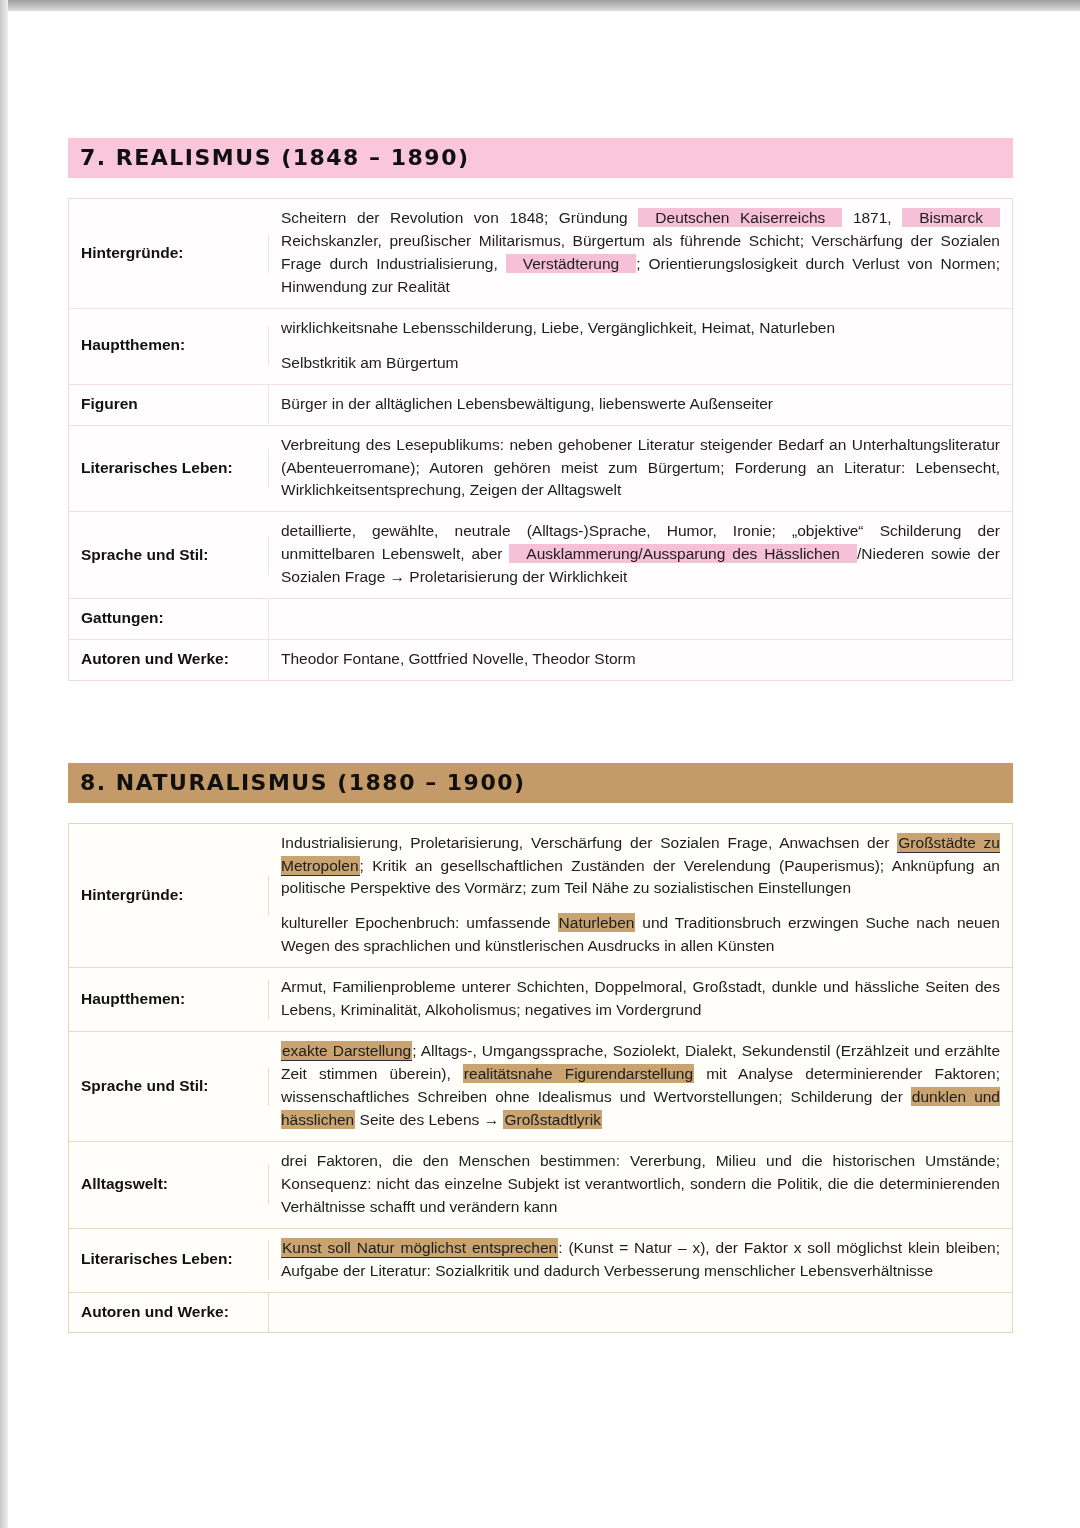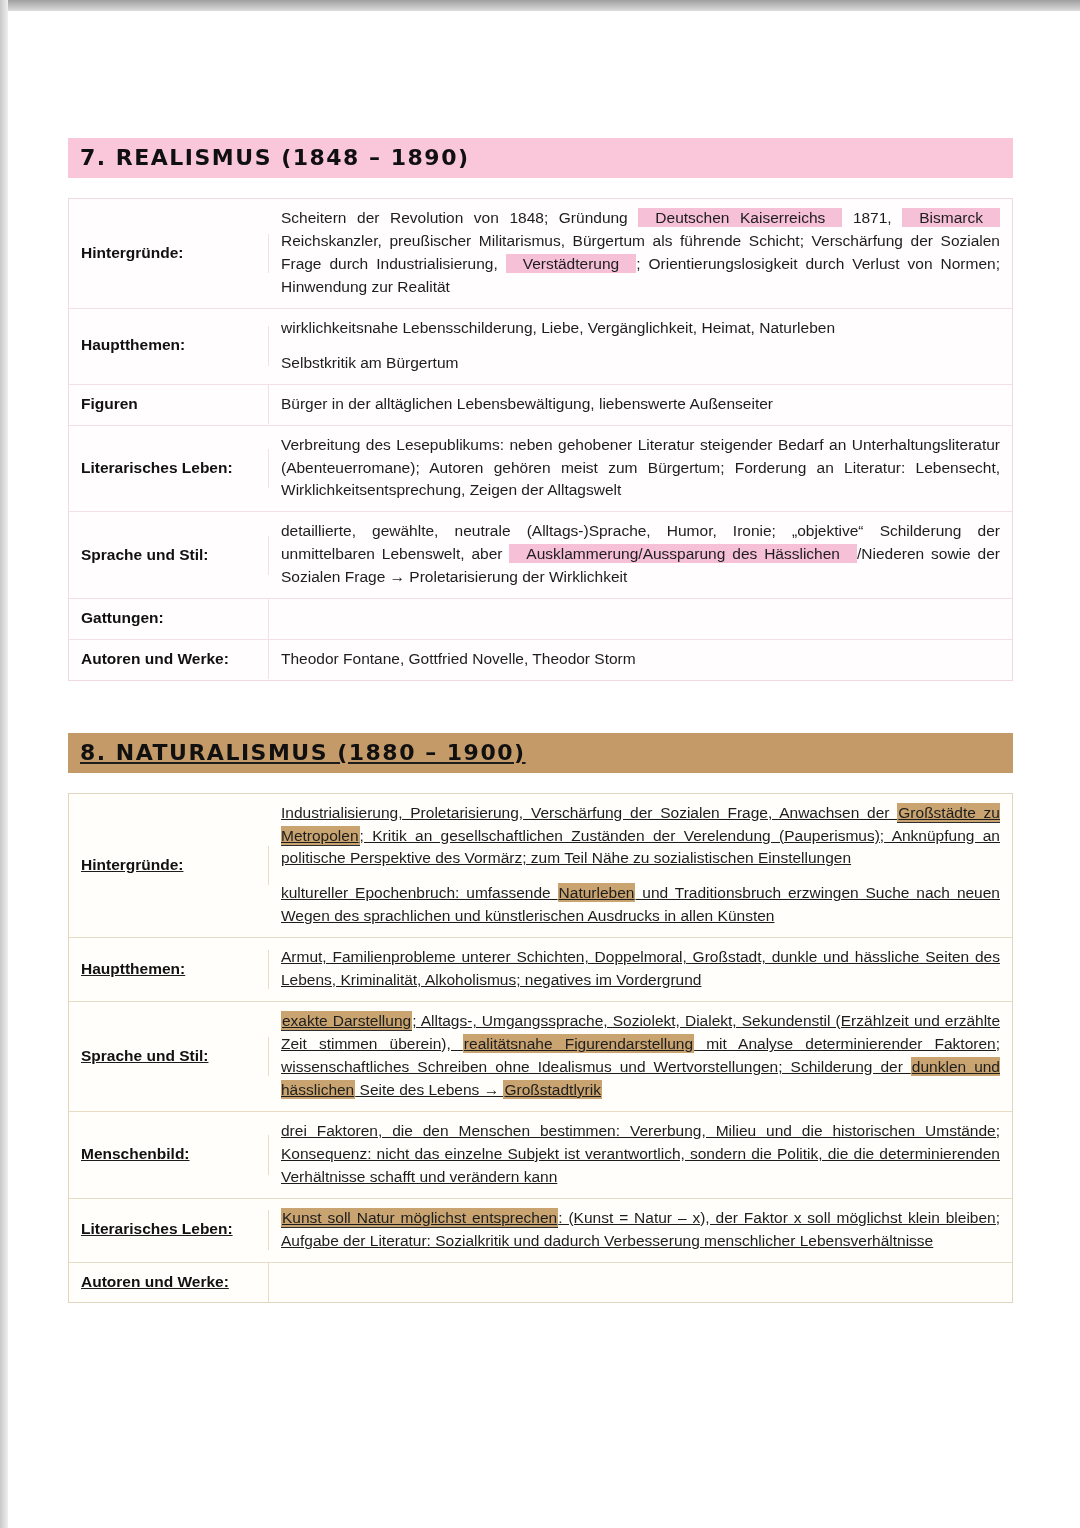--- a/index.html
+++ b/index.html
@@ -109,21 +109,21 @@
       </div>
       <div class="row">
         <div class="cell label">Autoren und Werke:</div>
         <div class="cell content">
             <p><span>Theodor Fontane, Gottfried Novelle, Theodor Storm</span></p>
           </div>
       </div>
     </div>
   </section>
 
-  <section style="margin-top:52px;text-decoration:underline;">
+  <section style="margin-top:82px;">
     <div class="section-header tan">8. NATURALISMUS (1880 – 1900)</div>
 
     <div class="epoch-table t-tan">
       <div class="row">
         <div class="cell label">Hintergründe:</div>
         <div class="cell content">
             <p><span>Industrialisierung, Proletarisierung, Verschärfung der Sozialen Frage, Anwachsen der </span><span class="hl-tan ul">Großstädte zu Metropolen</span><span>; Kritik an gesellschaftlichen Zuständen der Verelendung (Pauperismus); Anknüpfung an politische Perspektive des Vormärz; zum Teil Nähe zu sozialistischen Einstellungen</span></p>
             <p><span>kultureller Epochenbruch: umfassende </span><span class="hl-tan">Naturleben</span><span> und Traditionsbruch erzwingen Suche nach neuen Wegen des sprachlichen und künstlerischen Ausdrucks in allen Künsten</span></p>
           </div>
       </div>
@@ -133,21 +133,21 @@
             <p><span>Armut, Familienprobleme unterer Schichten, Doppelmoral, Großstadt, dunkle und hässliche Seiten des Lebens, Kriminalität, Alkoholismus; negatives im Vordergrund</span></p>
           </div>
       </div>
       <div class="row">
         <div class="cell label">Sprache und Stil:</div>
         <div class="cell content">
             <p><span class="hl-tan ul">exakte Darstellung</span><span>; Alltags-, Umgangssprache, Soziolekt, Dialekt, Sekundenstil (Erzählzeit und erzählte Zeit stimmen überein), </span><span class="hl-tan">realitätsnahe Figurendarstellung</span><span> mit Analyse determinierender Faktoren; wissenschaftliches Schreiben ohne Idealismus und Wertvorstellungen; Schilderung der </span><span class="hl-tan">dunklen und hässlichen</span><span> Seite des Lebens → </span><span class="hl-tan">Großstadtlyrik</span></p>
           </div>
       </div>
       <div class="row">
-        <div class="cell label">Menschenbild:</div>
+        <div class="cell label">Alltagswelt:</div>
         <div class="cell content">
             <p><span>drei Faktoren, die den Menschen bestimmen: Vererbung, Milieu und die historischen Umstände; Konsequenz: nicht das einzelne Subjekt ist verantwortlich, sondern die Politik, die die determinierenden Verhältnisse schafft und verändern kann</span></p>
           </div>
       </div>
       <div class="row">
         <div class="cell label">Literarisches Leben:</div>
         <div class="cell content">
             <p><span class="hl-tan ul">Kunst soll Natur möglichst entsprechen</span><span>: (Kunst = Natur – x), der Faktor x soll möglichst klein bleiben; Aufgabe der Literatur: Sozialkritik und dadurch Verbesserung menschlicher Lebensverhältnisse</span></p>
           </div>
       </div>

